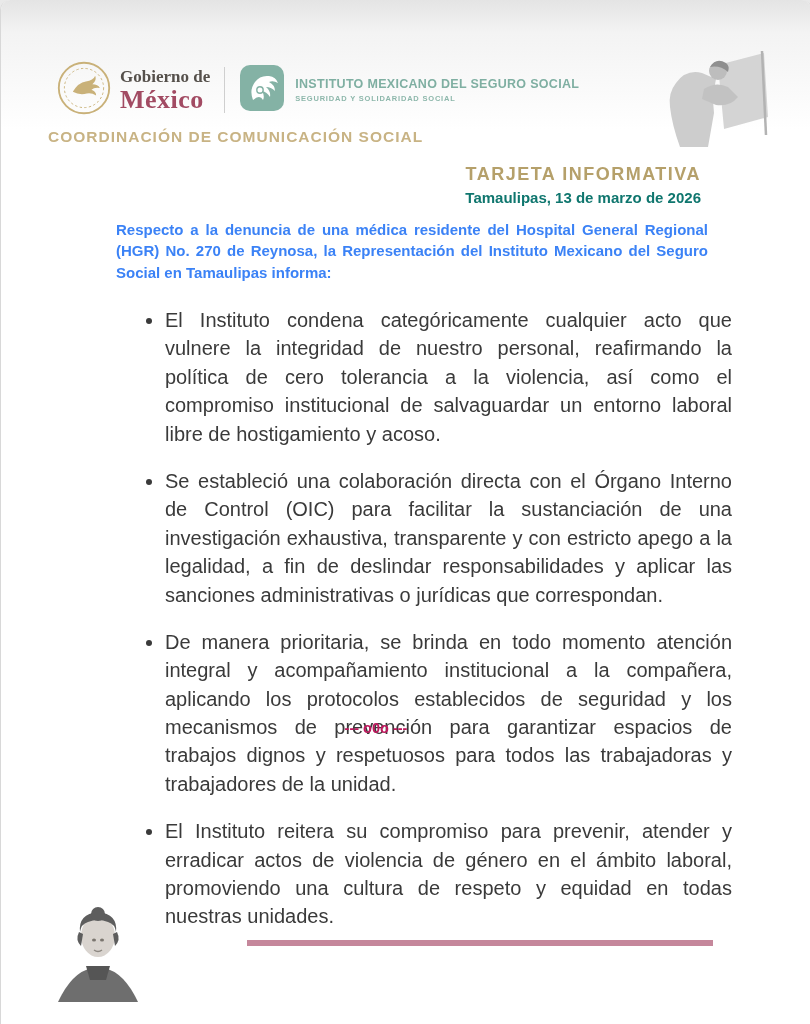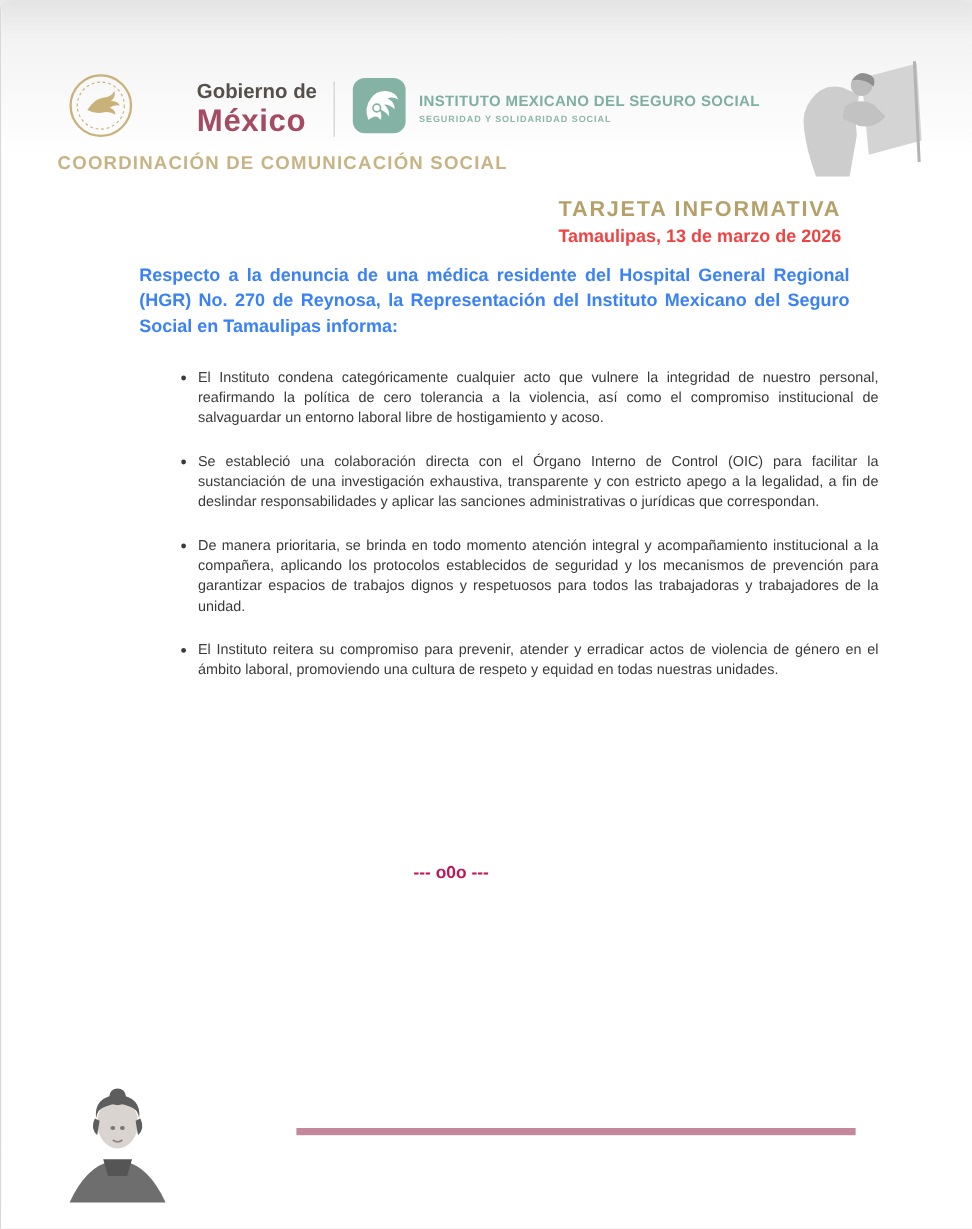--- a/index.html
+++ b/index.html
@@ -20,49 +20,49 @@
     position:absolute;top:0;left:0;right:0;height:130px;
     background:linear-gradient(180deg,#e4e4e4 0%,#f3f3f3 25%,#ffffff 100%);
     pointer-events:none;
   }
   
   .header-row{
     position:absolute;top:60px;left:55px;
     display:flex;align-items:center;gap:14px;
   }
   .gob-logo{display:flex;align-items:center;gap:8px;}
-  .gob-wordmark{font-family:Liberation Sans, sans-serif;line-height:1;margin-left:44px;}
+  .gob-wordmark{font-family:Liberation Serif, serif;line-height:1;}
   .gob-line1{font-size:17px;font-weight:bold;color:#55504b;}
   .gob-line2{font-size:26px;font-weight:bold;color:#a24b63;letter-spacing:.5px;margin-top:2px;}
   .logo-divider{width:1px;height:46px;background:#cfcfcf;}
   .imss-logo{display:flex;align-items:center;gap:10px;}
   .imss-text{line-height:1.25;}
   .imss-name{font-size:12.5px;font-weight:bold;color:#7fafa2;letter-spacing:.3px;}
   .imss-tagline{font-size:7.5px;font-weight:bold;color:#8db7ab;letter-spacing:.8px;margin-top:2px;}
   .flag-illustration{position:absolute;top:45px;right:30px;width:125px;height:105px;}
   
   .coordination{
     position:absolute;top:128px;left:47px;
     font-size:15.5px;font-weight:bold;color:#c8b384;letter-spacing:1px;
   }
   .title-block{position:absolute;top:164px;right:110px;text-align:right;}
   .doc-kind{font-size:18px;font-weight:600;color:#b5a06a;letter-spacing:1.5px;}
-  .dateline{font-size:15px;font-weight:bold;color:#ef4444;margin-top:4px;}
+  .dateline{font-size:15px;font-weight:bold;color:#0f766e;margin-top:4px;}
   
   .intro{
     position:absolute;top:204px;left:115px;width:592px;
     font-size:15px;font-weight:bold;color:#3b82f6;
     line-height:1.42;text-align:justify;
   }
   .bullets{
     position:absolute;top:306px;left:140px;width:567px;
     margin:0;padding-left:24px;
   }
   .bullets li{
-    font-size:12px;color:#3a3a3a;line-height:1.42;
+    font-size:20px;color:#3a3a3a;line-height:1.42;
     text-align:justify;margin-bottom:19px;
   }
   .separator{
     position:absolute;top:720px;left:115px;width:520px;
     text-align:center;font-size:14.5px;font-weight:bold;color:#be185d;
   }
   
   .mm-portrait{position:absolute;left:55px;top:902px;width:84px;height:102px;}
   .mm-text{position:absolute;left:137px;top:903px;width:112px;text-align:center;
     font-family:"Liberation Serif", serif;line-height:1;}

